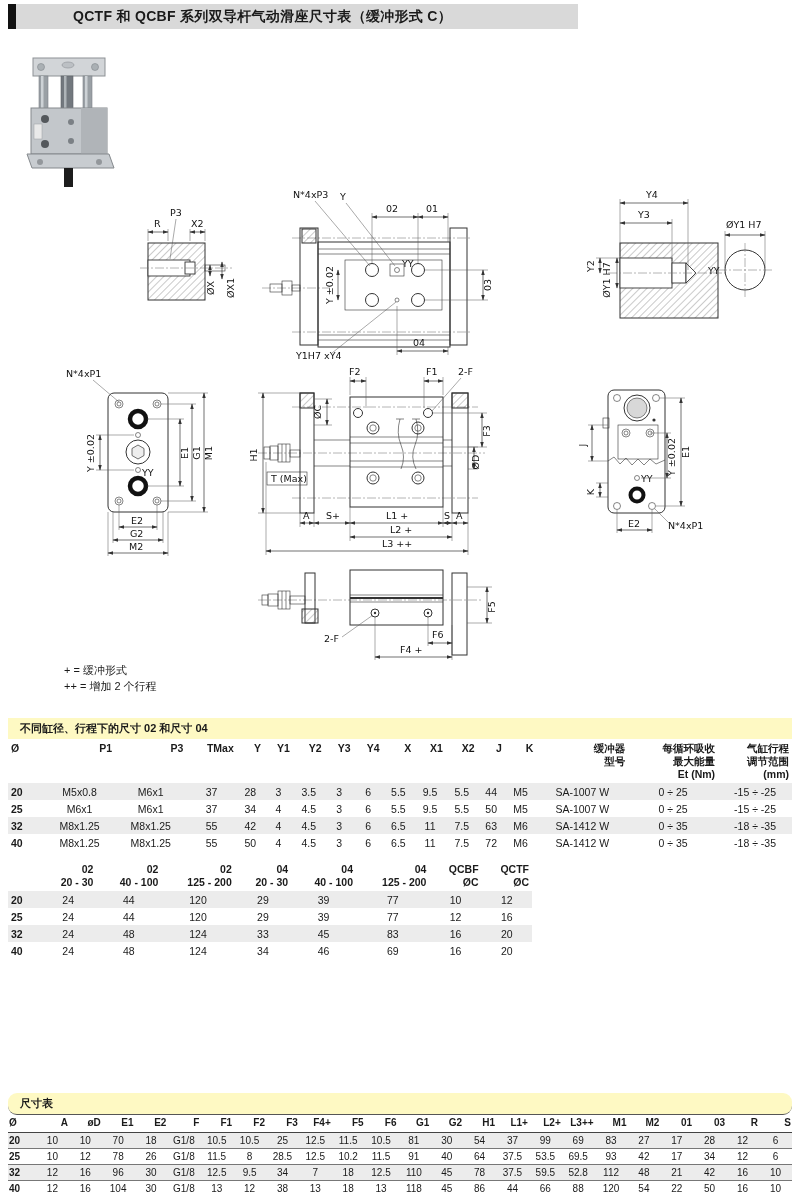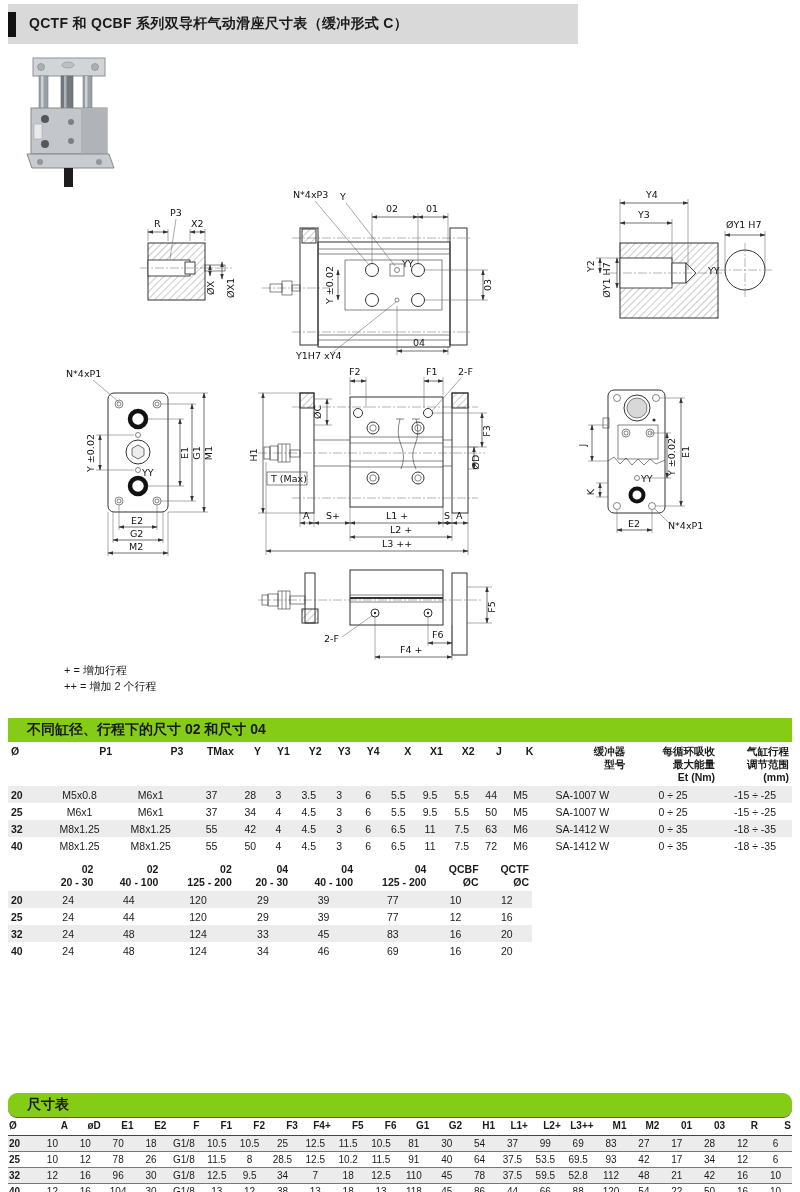--- a/index.html
+++ b/index.html
@@ -1,26 +1,26 @@
 <!DOCTYPE html>
 <html><head>
 <meta charset="utf-8">
 <style>
   html,body{margin:0;padding:0;background:#fff;}
   body{width:800px;height:1192px;position:relative;font-family:"Liberation Sans",sans-serif;color:#1a1a1a;overflow:hidden;}
   .abs{position:absolute;}
   
-  .title-bar{top:4px;left:8px;width:570px;height:40px;background:#d9d9d9;display:flex;align-items:center;}
+  .title-bar{top:4px;left:8px;width:570px;height:25px;background:#d9d9d9;display:flex;align-items:center;gap:44px;}
   .title-accent{width:8px;height:25px;background:#111;flex:none;}
   .title-bar h1{font-size:14px;font-weight:bold;margin:0 0 0 13px;letter-spacing:.3px;white-space:nowrap;}
   
   .notes{top:662px;left:64px;font-size:11px;line-height:16px;}
   
   section{position:absolute;left:8px;}
-  .tbl-title{background:#84cc16;font-weight:bold;font-size:14px;padding:3px 19px;}
+  .tbl-title{background:#fef9c3;font-weight:bold;font-size:11px;padding:3px 12px;}
   table{border-collapse:collapse;width:100%;table-layout:auto;}
   th{font-weight:bold;padding:3px 3px 2px;vertical-align:top;white-space:pre-line;text-align:right;line-height:1.25;font-size:10.5px;}
   td{padding:2.5px 3px;text-align:center;font-size:10.5px;}
   tbody tr:nth-child(odd){background:#ececec;}
   th:first-child,td:first-child{text-align:left;}
   td:first-child{font-weight:bold;}
   .t1{top:718px;width:784px;}
   .t1 th:first-child{width:30px;}
   .t2{top:860px;width:524px;}
   .t2 th:first-child{width:26px;}
@@ -392,21 +392,21 @@
     <line x1="375" y1="472" x2="452" y2="472" class="d"></line>
     <text x="400" y="468">F4 +</text>
     <line x1="467" y1="402" x2="492" y2="402" class="x"></line>
       <line x1="467" y1="438" x2="492" y2="438" class="x"></line>
     <line x1="487" y1="402" x2="487" y2="438" class="d"></line>
     <text transform="rotate(-90 495 422)" x="495" y="422" text-anchor="middle">F5</text>
   </g>
 </svg>
 
 <div class="abs notes">
-  <div>+ = 增加行程</div>
+  <div>+ = 缓冲形式</div>
   <div>++ = 增加 2 个行程</div>
 </div>
 
 <section class="t1">
   <div class="tbl-title">不同缸径、行程下的尺寸 02 和尺寸 04</div>
   <table>
       <thead>
         <tr>
           <th>Ø</th>
           <th>P1</th>

